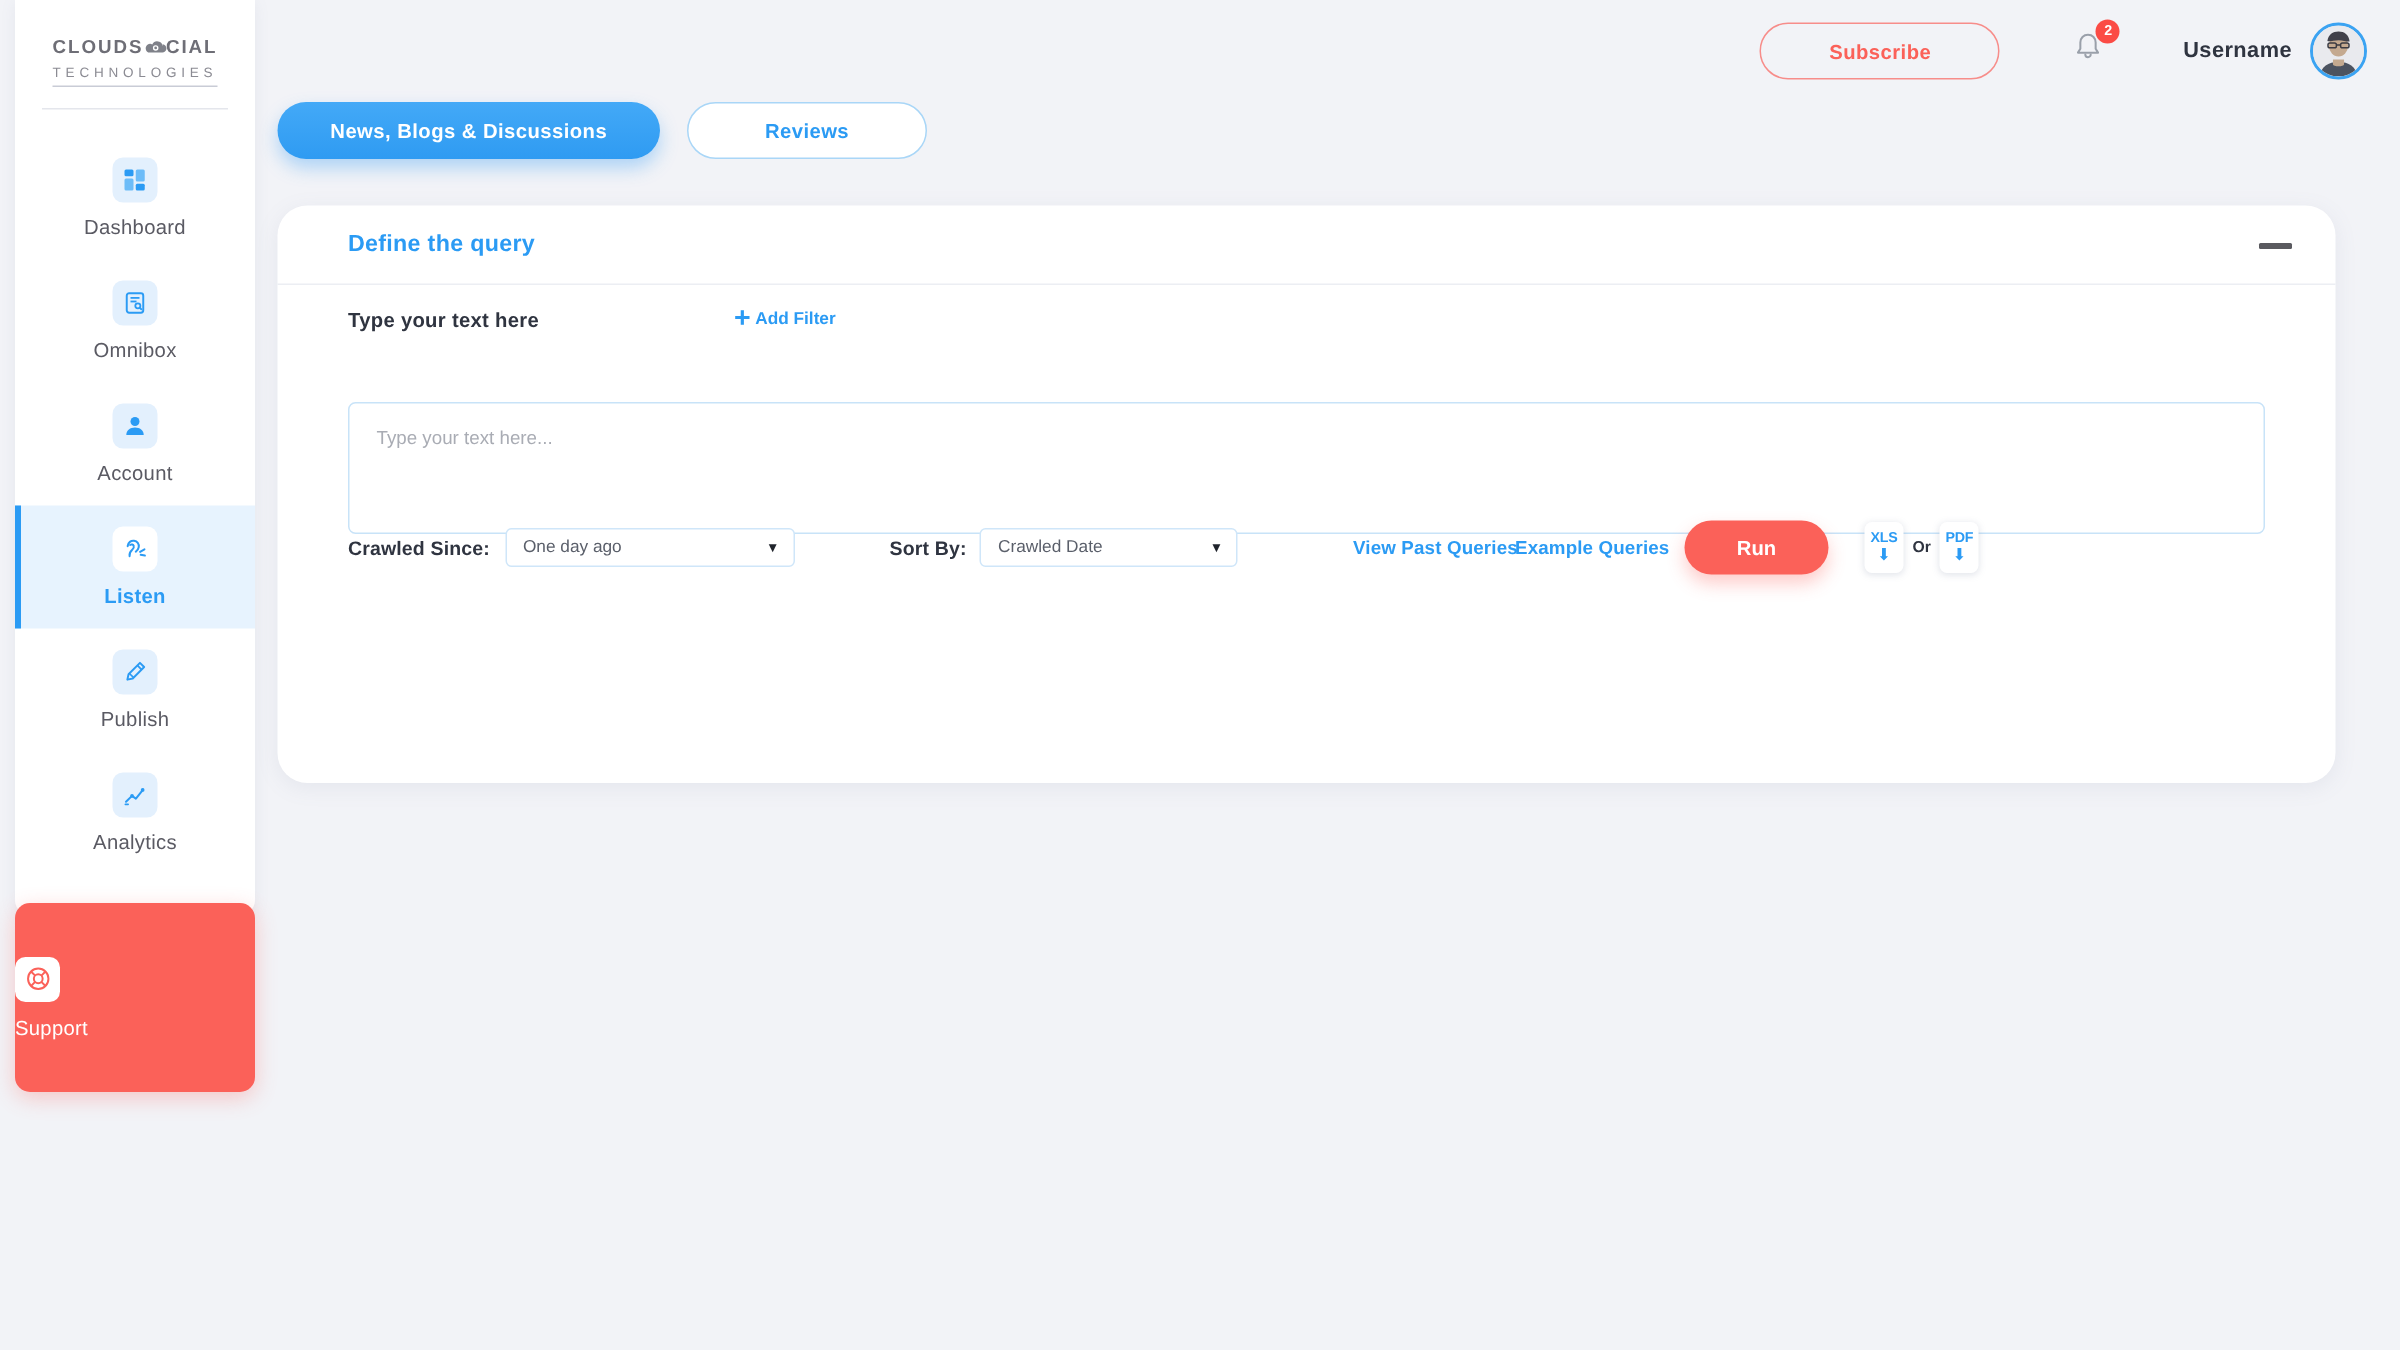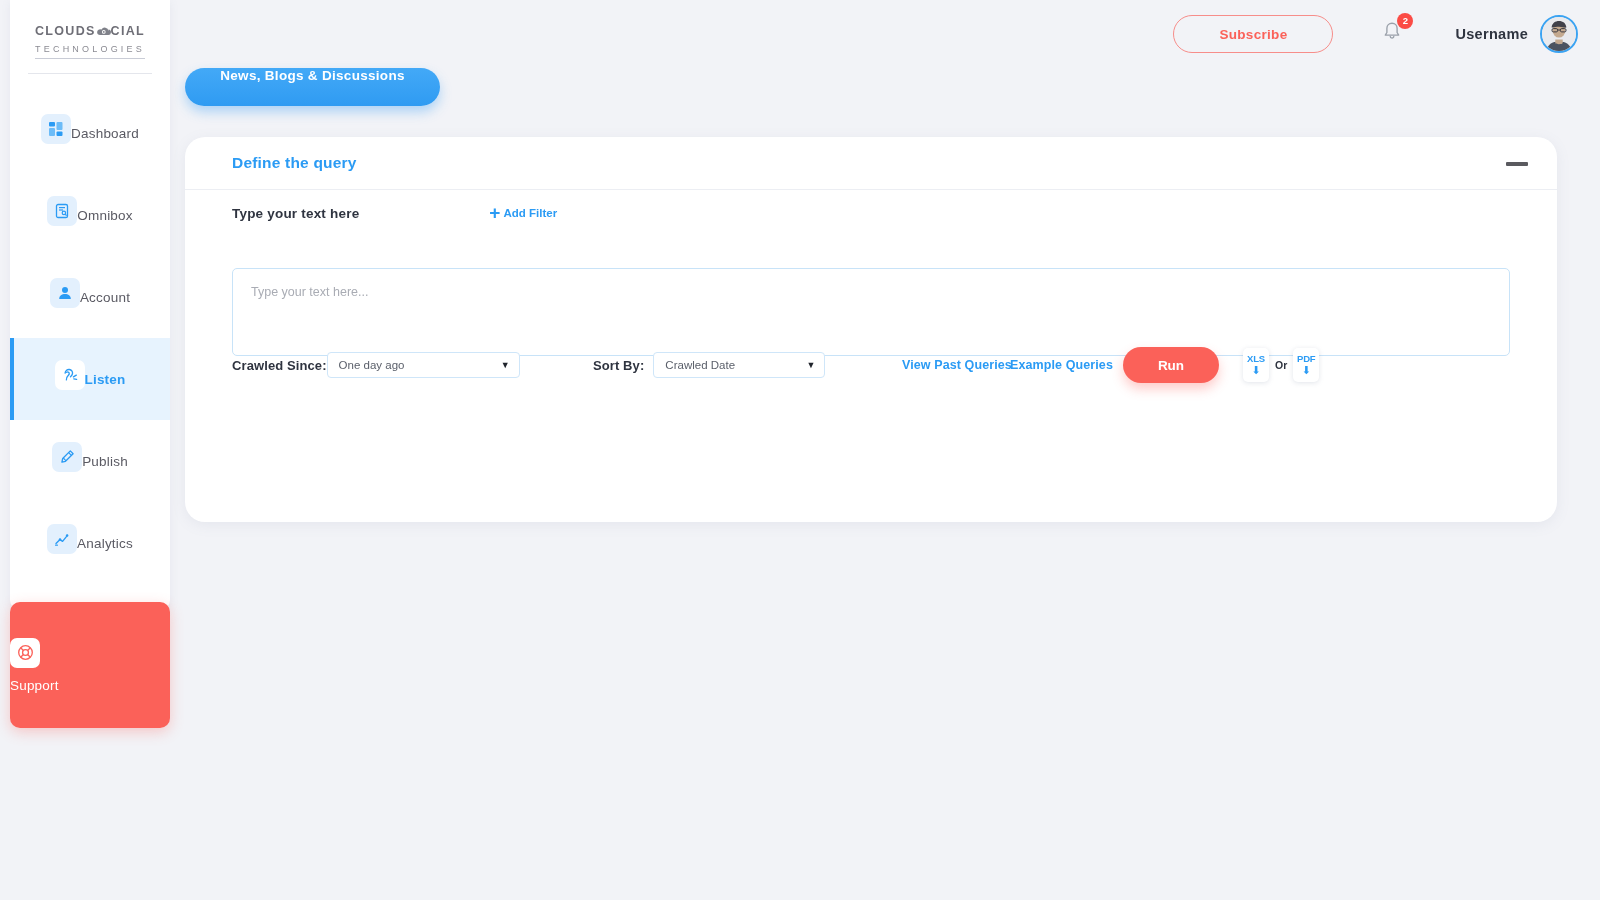--- a/index.html
+++ b/index.html
@@ -50,21 +50,21 @@
   }
   .logo-divider {
     margin: 14px 18px 0 18px;
     border-top: 1px solid #e4e6ec;
   }
 
   .nav-list { margin-top: 18px; }
   .nav-item {
     position: relative;
     height: 82px;
-    display: flex; flex-direction: row;
+    display: flex; flex-direction: column;
     align-items: center; justify-content: center;
     cursor: pointer;
     text-decoration: none;
   }
   .nav-item .ic-box {
     width: 30px; height: 30px; border-radius: 7px;
     background: #e3f0fd;
     display: flex; align-items: center; justify-content: center;
     margin-bottom: 9px;
   }
@@ -142,21 +142,21 @@
     cursor: pointer;
   }
 
   
   #tabs {
     position: absolute; left: 185px; top: 68px;
     display: flex; gap: 18px; align-items: flex-start;
   }
   .tab {
     height: 38px; border-radius: 19px;
-    display: flex; justify-content: center;
+    display: flex; align-items: center; justify-content: center;
     font-size: 13.5px; font-weight: bold; letter-spacing: .3px;
     cursor: pointer;
   }
   .tab.active {
     width: 255px;
     background: linear-gradient(180deg, #43a9f7 0%, #2f9bf2 100%);
     color: #ffffff;
     box-shadow: 0 6px 12px rgba(64,160,245,0.38);
   }
   .tab.inactive {
@@ -420,20 +420,23 @@
         <path d="M13.3 22.6h7.4v3.4c0 1.6-7.4 1.6-7.4 0z" fill="#c4a98f"></path>
       </svg>
     </div>
   </div>
 </div>
 
 <div id="tabs">
   <div class="tab active">
     <span>News, Blogs &amp; Discussions</span>
   </div>
+  <div class="tab inactive">
+    <span>Reviews</span>
+  </div>
 </div>
 
 <div id="query-card">
 
   <div id="card-head">
     <div id="card-title">Define the query</div>
     <div id="collapse-btn"></div>
   </div>
 
   <div id="field-row">
@@ -443,21 +446,21 @@
       <span>Add Filter</span>
     </span>
   </div>
 
   <textarea id="query-textarea" placeholder="Type your text here..." style=""></textarea>
 
   <div id="controls">
 
     <div class="row-flex" style="position:absolute; left:0; top:7px;">
       <span class="ctrl-label">Crawled Since:</span>
-      <div class="select-box" style="width:193px; margin-left:0;">
+      <div class="select-box" style="width:193px; margin-left:10px;">
         <span>One day ago</span>
         <span class="caret">▼</span>
       </div>
     </div>
 
     <div class="row-flex" style="position:absolute; left:361px; top:7px;">
       <span class="ctrl-label">Sort By:</span>
       <div class="select-box" style="width:172px; margin-left:9px;">
         <span>Crawled Date</span>
         <span class="caret">▼</span>

